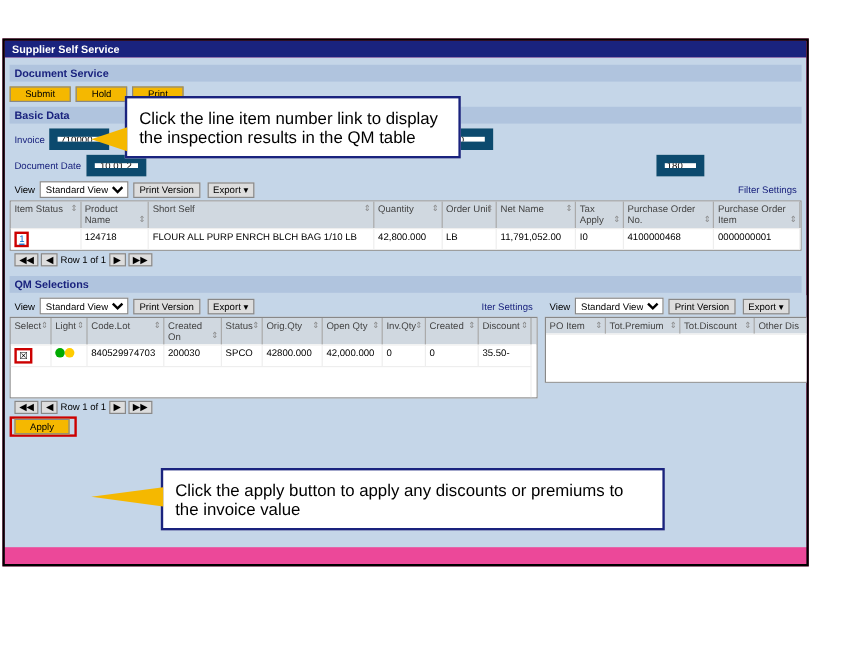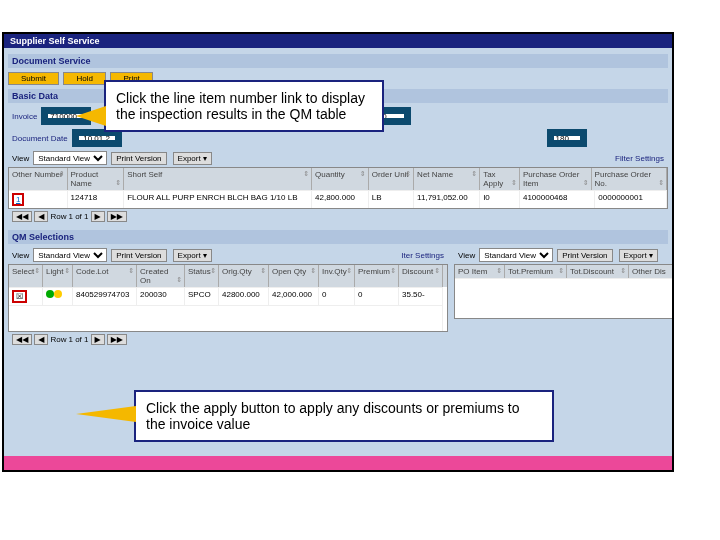--- a/index.html
+++ b/index.html
@@ -71,29 +71,29 @@
     </div>
     <div class="toolbar">
       <span>View</span>
       <select><option>Standard View</option></select>
       <span class="btn-grey">Print Version</span>
       <span class="btn-grey">Export ▾</span>
       <span class="right">Filter Settings</span>
     </div>
     <div class="table">
       <div class="thead">
-        <div class="th" style="width:62px">Other Number</div>
+        <div class="th" style="width:62px">Item Status</div>
         <div class="th" style="width:60px">Product Name</div>
         <div class="th" style="width:200px">Short Self</div>
         <div class="th" style="width:60px">Quantity</div>
         <div class="th" style="width:48px">Order Unit</div>
         <div class="th" style="width:70px">Net Name</div>
         <div class="th" style="width:42px">Tax Apply</div>
+        <div class="th" style="width:80px">Purchase Order No.</div>
         <div class="th" style="width:76px">Purchase Order Item</div>
-        <div class="th" style="width:80px">Purchase Order No.</div>
       </div>
       <div class="tr">
         <div class="td" style="width:62px"><span class="red-box"><span class="link">1</span></span></div>
         <div class="td" style="width:60px">124718</div>
         <div class="td" style="width:200px">FLOUR ALL PURP ENRCH BLCH BAG 1/10 LB</div>
         <div class="td" style="width:60px">42,800.000</div>
         <div class="td" style="width:48px">LB</div>
         <div class="td" style="width:70px">11,791,052.00</div>
         <div class="td" style="width:42px">I0</div>
         <div class="td" style="width:80px">4100000468</div>
@@ -122,21 +122,21 @@
         <div class="table">
           <div class="thead">
             <div class="th" style="width:34px">Select</div>
             <div class="th" style="width:30px">Light</div>
             <div class="th" style="width:64px">Code.Lot</div>
             <div class="th" style="width:48px">Created On</div>
             <div class="th" style="width:34px">Status</div>
             <div class="th" style="width:50px">Orig.Qty</div>
             <div class="th" style="width:50px">Open Qty</div>
             <div class="th" style="width:36px">Inv.Qty</div>
-            <div class="th" style="width:44px">Premium</div>
+            <div class="th" style="width:44px">Created</div>
             <div class="th" style="width:44px">Discount</div>
           </div>
           <div class="tr">
             <div class="td" style="width:34px"><span class="red-box">☒</span></div>
             <div class="td" style="width:30px"><span class="circ g"></span><span class="circ y"></span></div>
             <div class="td" style="width:64px">840529974703</div>
             <div class="td" style="width:48px">200030</div>
             <div class="td" style="width:34px">SPCO</div>
             <div class="td" style="width:50px">42800.000</div>
             <div class="td" style="width:50px">42,000.000</div>
@@ -149,20 +149,21 @@
             </div>
         </div>
         <div class="pager">
           <span class="btn-sm">◀◀</span>
           <span class="btn-sm">◀</span>
           <span>Row</span>
           <span>1 of 1</span>
           <span class="btn-sm">▶</span>
           <span class="btn-sm">▶▶</span>
         </div>
+        <div><span class="red-box"><span class="btn">Apply</span></span></div>
       </div>
       <div class="qm-right">
         <div class="toolbar">
           <span>View</span>
           <select><option>Standard View</option></select>
           <span class="btn-grey">Print Version</span>
           <span class="btn-grey">Export ▾</span>
         </div>
         <div class="table">
           <div class="thead">

